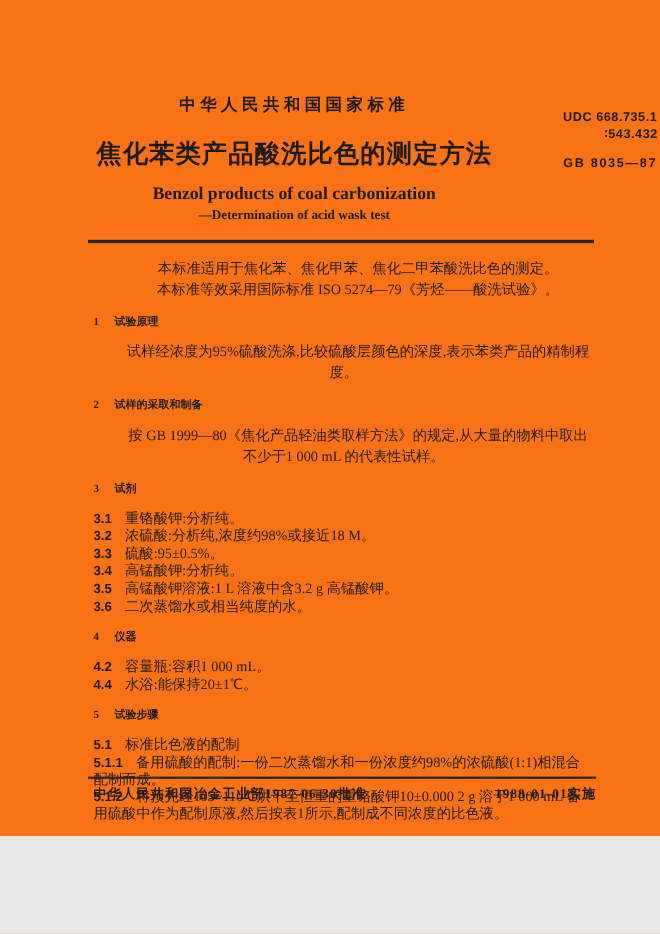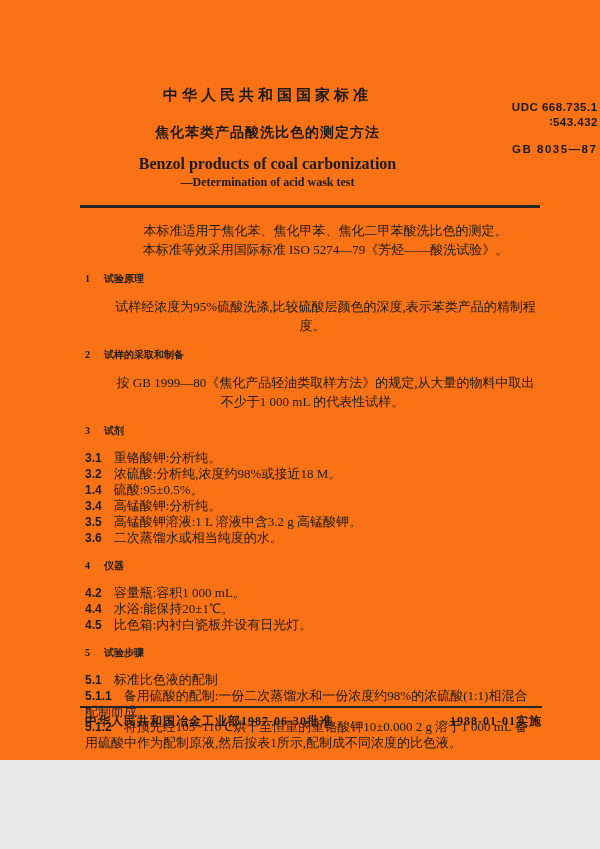--- a/index.html
+++ b/index.html
@@ -14,21 +14,21 @@
   }
   .content { padding:86px 60px 0 85px; }
 
   
   .hdr { position:relative; text-align:center; padding-right:90px; }
   .std-label {
     font-weight:bold; font-size:15px; letter-spacing:4px;
     white-space:nowrap;
   }
   .title-cn {
-    font-weight:bold; font-size:14px; letter-spacing:1px;
+    font-weight:bold; font-size:23px; letter-spacing:1px;
     margin-top:19px; white-space:nowrap;
   }
   .title-en { font-weight:bold; font-size:16px; margin-top:13px; }
   .title-en2 { font-weight:bold; font-size:12px; margin-top:2px; }
 
   .hdr-right {
     position:absolute; right:-58px; top:14px;
     text-align:center;
     font-family:"Liberation Sans", sans-serif;
     font-weight:bold; font-size:11.5px; letter-spacing:0.5px;
@@ -107,43 +107,40 @@
     <div class="heading">
       <span class="num">3</span><span>试剂</span>
     </div>
     <div class="item">
       <span class="num">3.1</span><span>重铬酸钾:分析纯。</span>
     </div>
     <div class="item">
       <span class="num">3.2</span><span>浓硫酸:分析纯,浓度约98%或接近18 M。</span>
     </div>
     <div class="item">
-      <span class="num">1.4</span><span>硫酸:95±0.5%。</span>
+      <span class="num">3.3</span><span>硫酸:95±0.5%。</span>
     </div>
     <div class="item">
       <span class="num">3.4</span><span>高锰酸钾:分析纯。</span>
     </div>
     <div class="item">
       <span class="num">3.5</span><span>高锰酸钾溶液:1 L 溶液中含3.2 g 高锰酸钾。</span>
     </div>
     <div class="item">
       <span class="num">3.6</span><span>二次蒸馏水或相当纯度的水。</span>
     </div>
 
     <div class="heading">
       <span class="num">4</span><span>仪器</span>
     </div>
     <div class="item">
       <span class="num">4.2</span><span>容量瓶:容积1 000 mL。</span>
     </div>
     <div class="item">
       <span class="num">4.4</span><span>水浴:能保持20±1℃。</span>
-    </div>
-    <div class="item">
-      <span class="num">4.5</span><span>比色箱:内衬白瓷板并设有日光灯。</span>
     </div>
 
     <div class="heading">
       <span class="num">5</span><span>试验步骤</span>
     </div>
     <div class="item">
       <span class="num">5.1</span><span>标准比色液的配制</span>
     </div>
     <div class="item">
       <span class="num">5.1.1</span><span>备用硫酸的配制:一份二次蒸馏水和一份浓度约98%的浓硫酸(1:1)相混合配制而成。</span>

